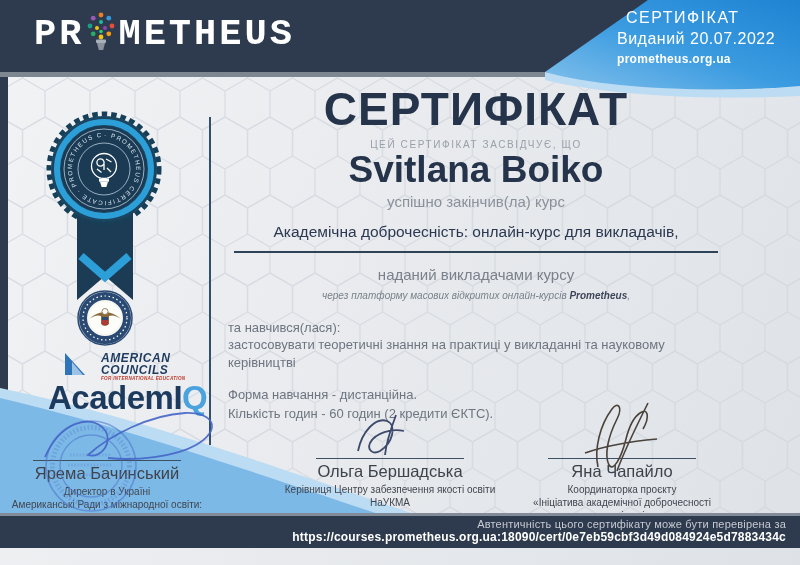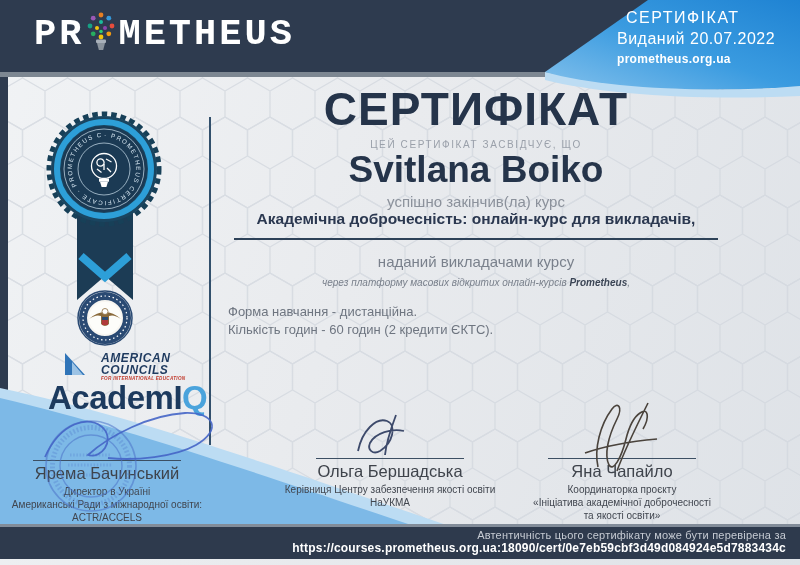--- a/index.html
+++ b/index.html
@@ -37,41 +37,41 @@
   .academiq{position:absolute;left:48px;top:379px;z-index:4;font-size:33px;font-weight:800;color:#1c3a5e;letter-spacing:-.5px;}
   .academiq .q{color:#4aa3dc;}
   .divider{position:absolute;left:209px;top:117px;width:2px;height:328px;background:#32506c;z-index:4;}
 
   
   .main-col{position:absolute;left:228px;top:86px;width:496px;z-index:4;text-align:center;}
   .m-title{font-size:46px;font-weight:800;color:#25344a;letter-spacing:1px;line-height:1;}
   .m-sub{margin-top:7px;font-size:10px;color:#9aa0aa;letter-spacing:1.6px;}
   .m-name{margin-top:1px;font-size:37px;font-weight:800;color:#25344a;line-height:1.05;}
   .m-completed{margin-top:3px;font-size:15px;color:#8b919b;}
-  .m-course{font-size:15.5px;font-weight:700;color:#2b3850;}
+  .m-course{margin-top:13px;font-size:15.5px;font-weight:400;color:#2b3850;}
   .m-rule{margin:10px 6px 0 6px;border:0;border-top:2px solid #2e4258;}
   .m-prov1{margin-top:13px;font-size:15px;color:#7a818c;}
   .m-prov2{margin-top:7px;font-size:10px;color:#7a818c;font-style:italic;}
   .m-prov2 .brand{font-weight:700;color:#3c4656;}
   .m-learn{margin-top:18px;text-align:left;font-size:13px;color:#6e7580;line-height:1.35;}
   .m-meta{margin-top:15px;text-align:left;font-size:13px;color:#6e7580;line-height:1.4;}
 
   
   .sig-ink{position:absolute;left:0;top:395px;z-index:5;pointer-events:none;}
   .sig-block{position:absolute;z-index:4;text-align:center;}
   .sig-line{border-top:1.5px solid #3c4f63;width:148px;margin:0 auto 3px auto;}
   .sig-name{font-size:16.5px;font-weight:500;color:#3e434b;margin-top:1px;}
   .sig-role{font-size:10px;color:#41464f;line-height:1.32;margin-top:2px;}
   .sig-role div{margin:0;}
   .sb1{left:-3px;top:460px;width:220px;}
   .sb2{left:280px;top:458px;width:220px;}
   .sb3{left:502px;top:458px;width:240px;}
 
   
-  .footer{position:absolute;left:0;bottom:6px;width:800px;height:30px;background:#2e3a4d;
+  .footer{position:absolute;left:0;bottom:17px;width:800px;height:30px;background:#2e3a4d;
           border-top:3px solid #828c99;z-index:6;text-align:right;padding-top:2px;box-sizing:content-box;}
   .f-line1{font-size:11px;color:#c6cbd3;margin-right:14px;letter-spacing:.2px;}
   .f-line2{font-size:12px;font-weight:700;color:#ffffff;margin-right:14px;letter-spacing:.2px;}
 </style>
 </head>
 <body>
 
 <div class="page">
 
   <svg class="hexbg" width="800" height="565">
@@ -190,20 +190,24 @@
 
   <div class="main-col">
     <div class="m-title">СЕРТИФІКАТ</div>
     <div class="m-sub">ЦЕЙ СЕРТИФІКАТ ЗАСВІДЧУЄ, ЩО</div>
     <div class="m-name">Svitlana Boiko</div>
     <div class="m-completed">успішно закінчив(ла) курс</div>
     <div class="m-course">Академічна доброчесність: онлайн-курс для викладачів,</div>
     <hr class="m-rule">
     <div class="m-prov1">наданий викладачами курсу</div>
     <div class="m-prov2"><span>через платформу масових відкритих онлайн-курсів </span><span class="brand">Prometheus</span><span>,</span></div>
+    <div class="m-learn">
+      <div>та навчився(лася):</div>
+      <div>застосовувати теоретичні знання на практиці у викладанні та науковому керівництві</div>
+    </div>
     <div class="m-meta">
       <div>Форма навчання - дистанційна.</div>
       <div>Кількість годин - 60 годин (2 кредити ЄКТС).</div>
     </div>
   </div>
 
   <svg class="sig-ink" width="800" height="135" viewBox="0 0 800 135">
     <g stroke="#4d74c9" fill="none" opacity="0.55">
       <circle cx="91" cy="71" r="45" stroke-width="1.6"></circle>
       <circle cx="91" cy="71" r="31" stroke-width="1.4"></circle>

